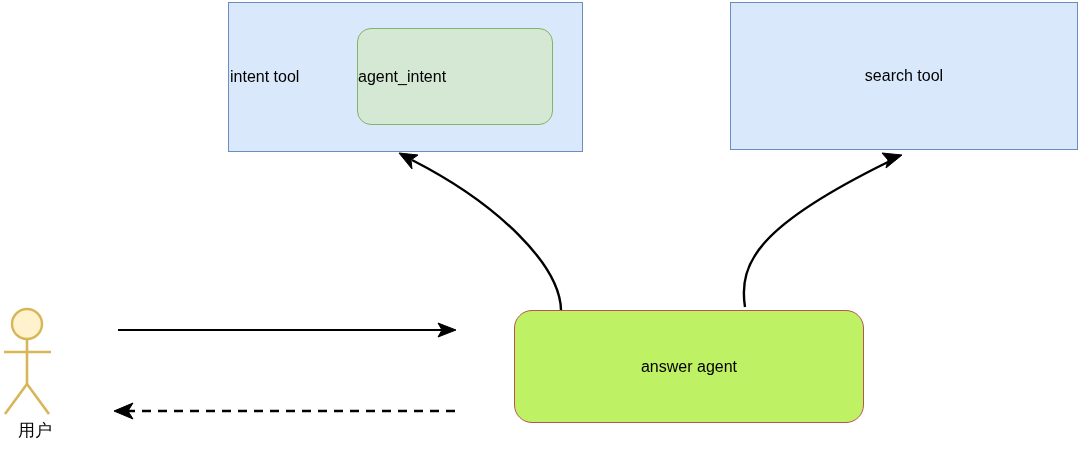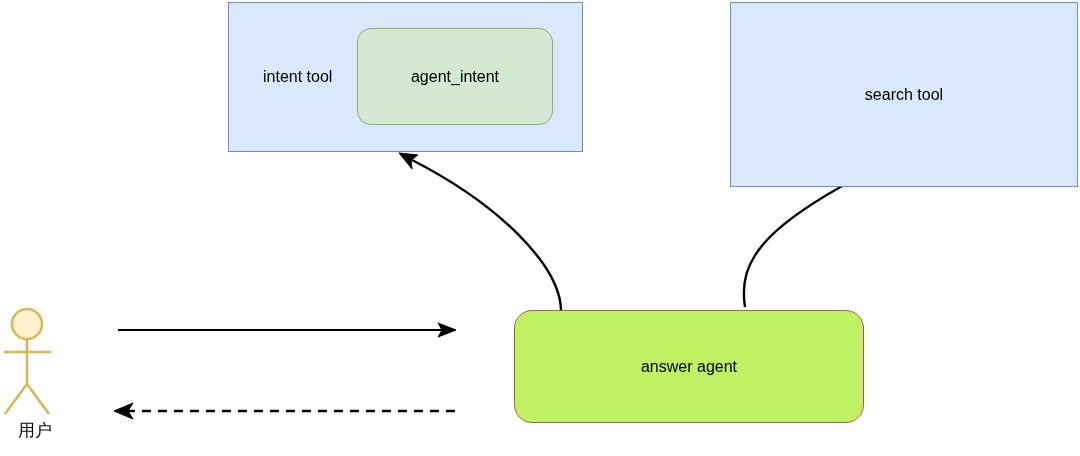--- a/index.html
+++ b/index.html
@@ -39,41 +39,41 @@
   #intent-tool {
     left: 228px;
     top: 2px;
     width: 355px;
     height: 150px;
     background: #dae8fc;
     border: 1px solid #6c8ebf;
     justify-content: flex-start;
   }
   #intent-tool .node-label {
-    padding-left: 34px;
+    padding-left: 1px;
   }
 
   
   #agent-intent {
     left: 357px;
     top: 28px;
     width: 196px;
     height: 97px;
     background: #d5e8d4;
     border: 1px solid #82b366;
     border-radius: 14px;
-    justify-content: center;
+    justify-content: flex-start;
   }
 
   
   #search-tool {
     left: 730px;
     top: 2px;
     width: 348px;
-    height: 185px;
+    height: 148px;
     background: #dae8fc;
     border: 1px solid #6c8ebf;
     justify-content: center;
   }
 
   
   #answer-agent {
     left: 514px;
     top: 310px;
     width: 350px;

